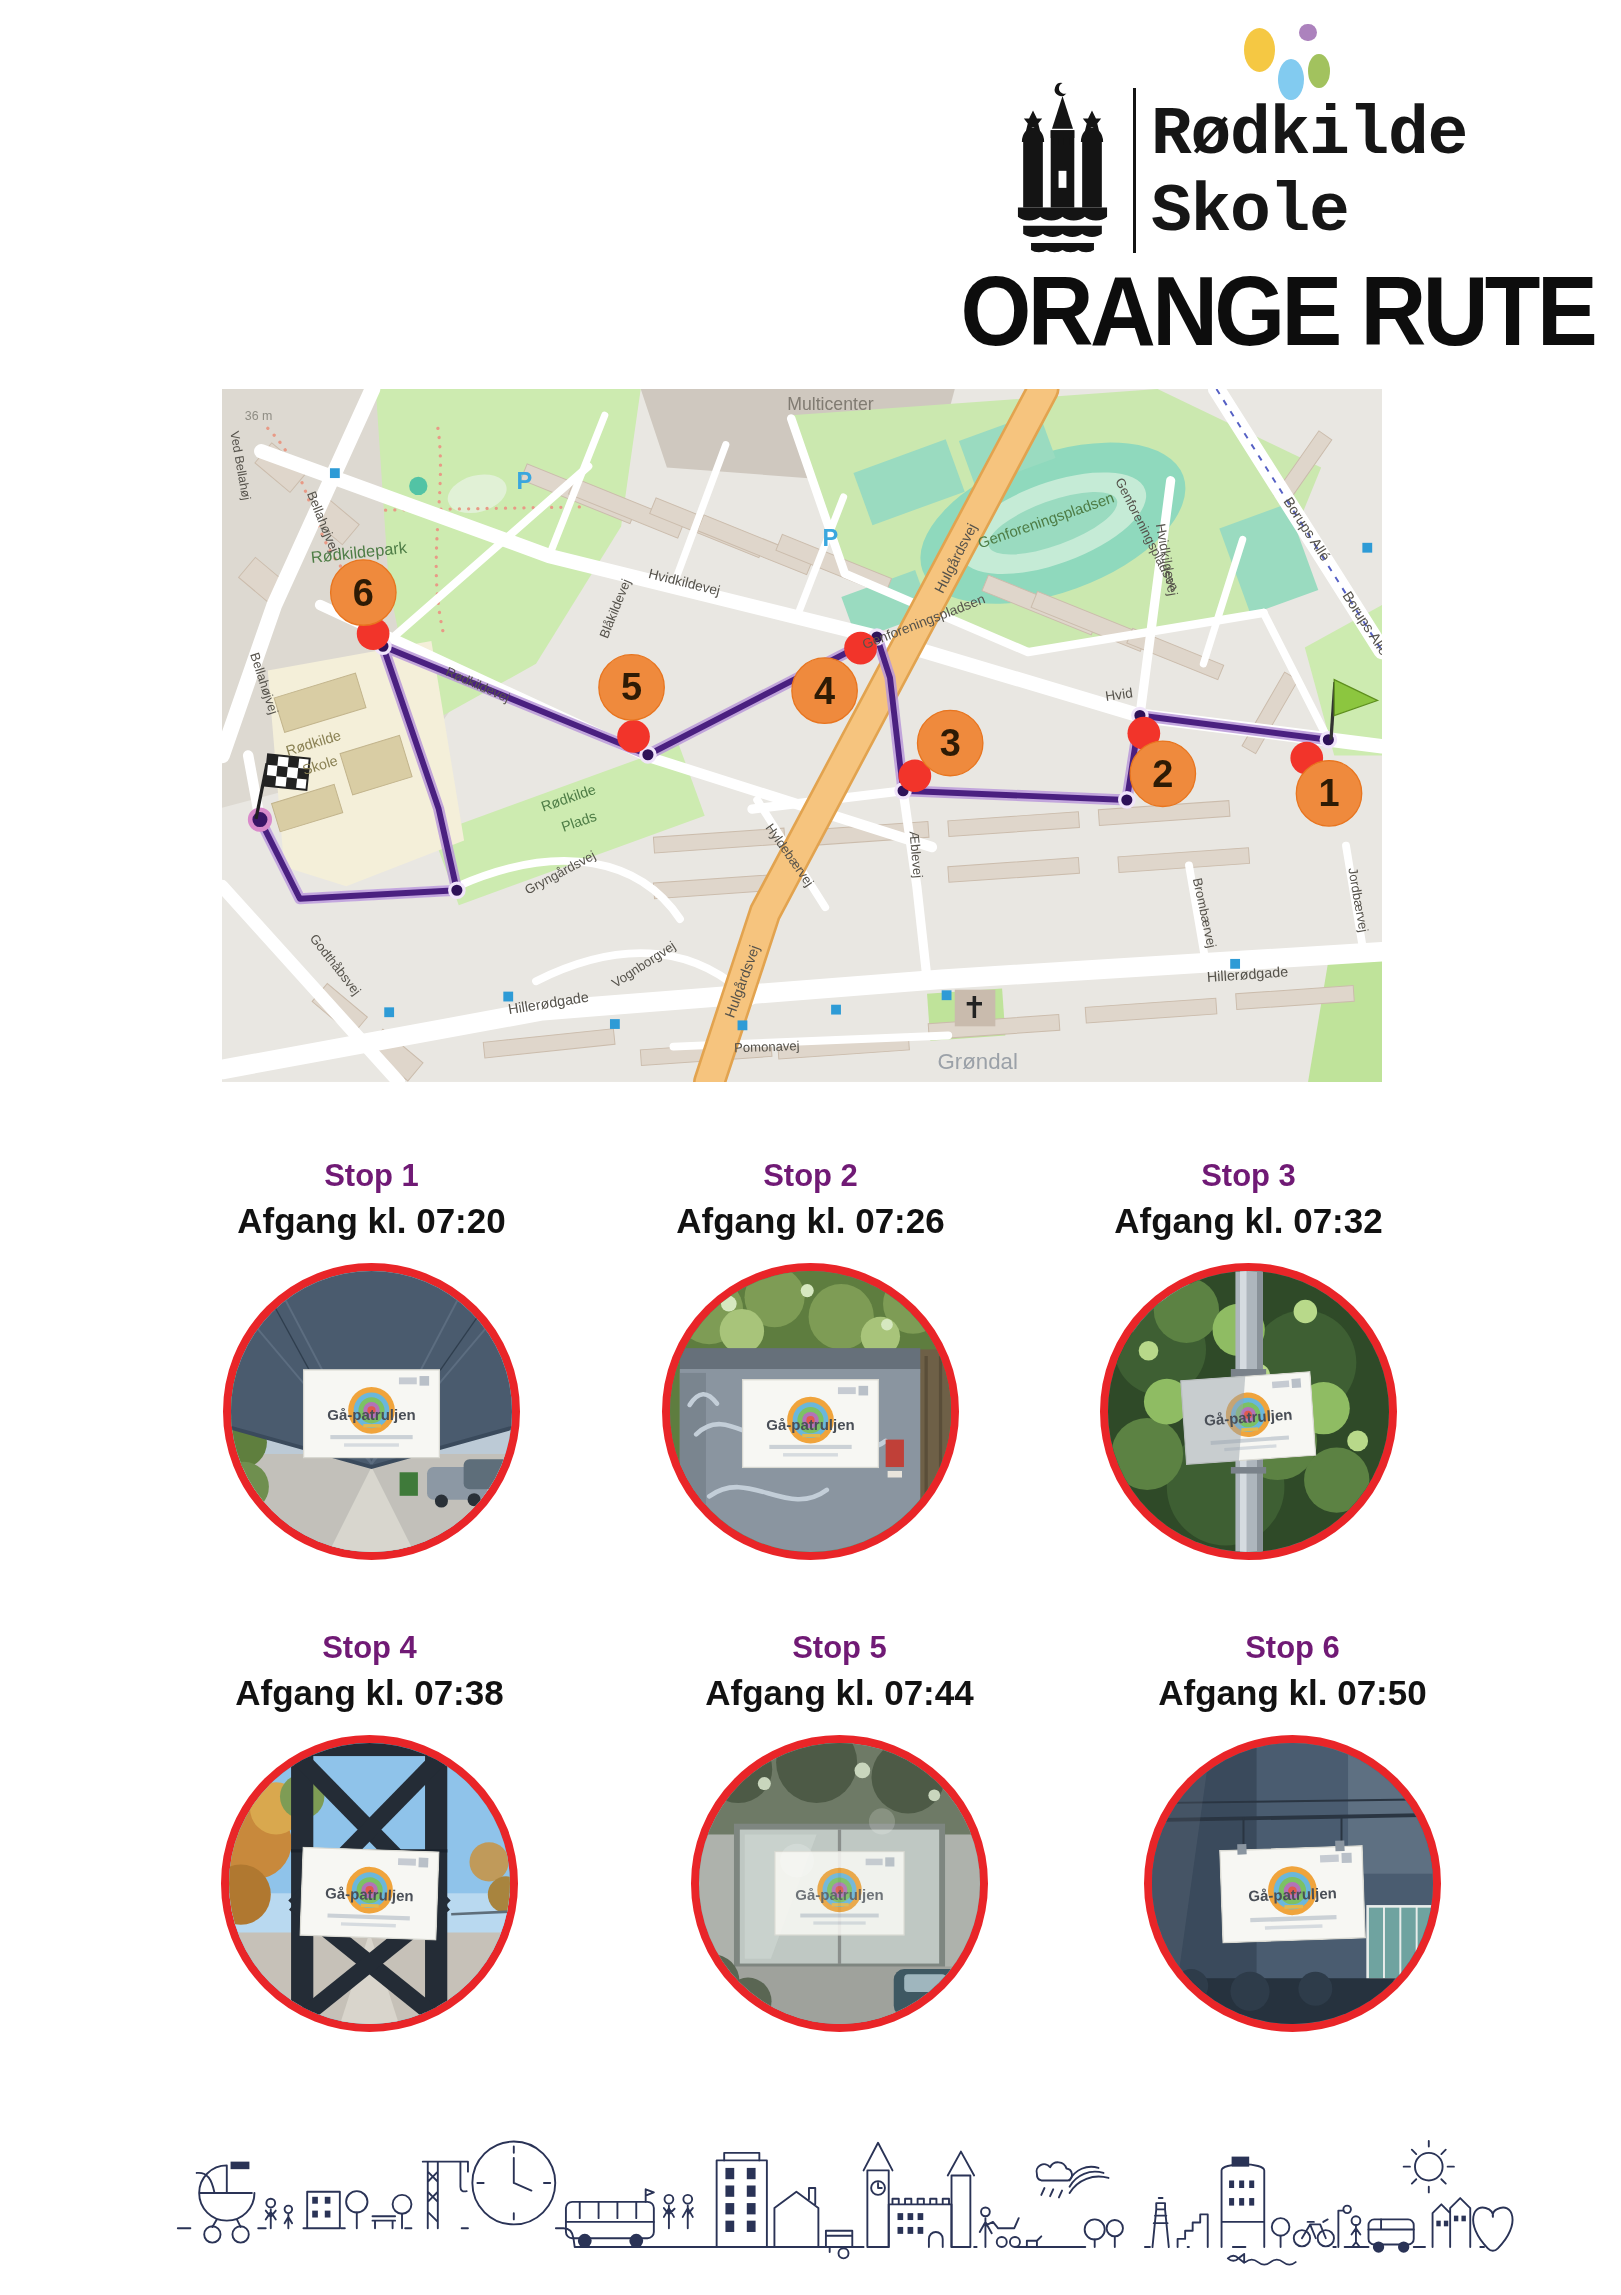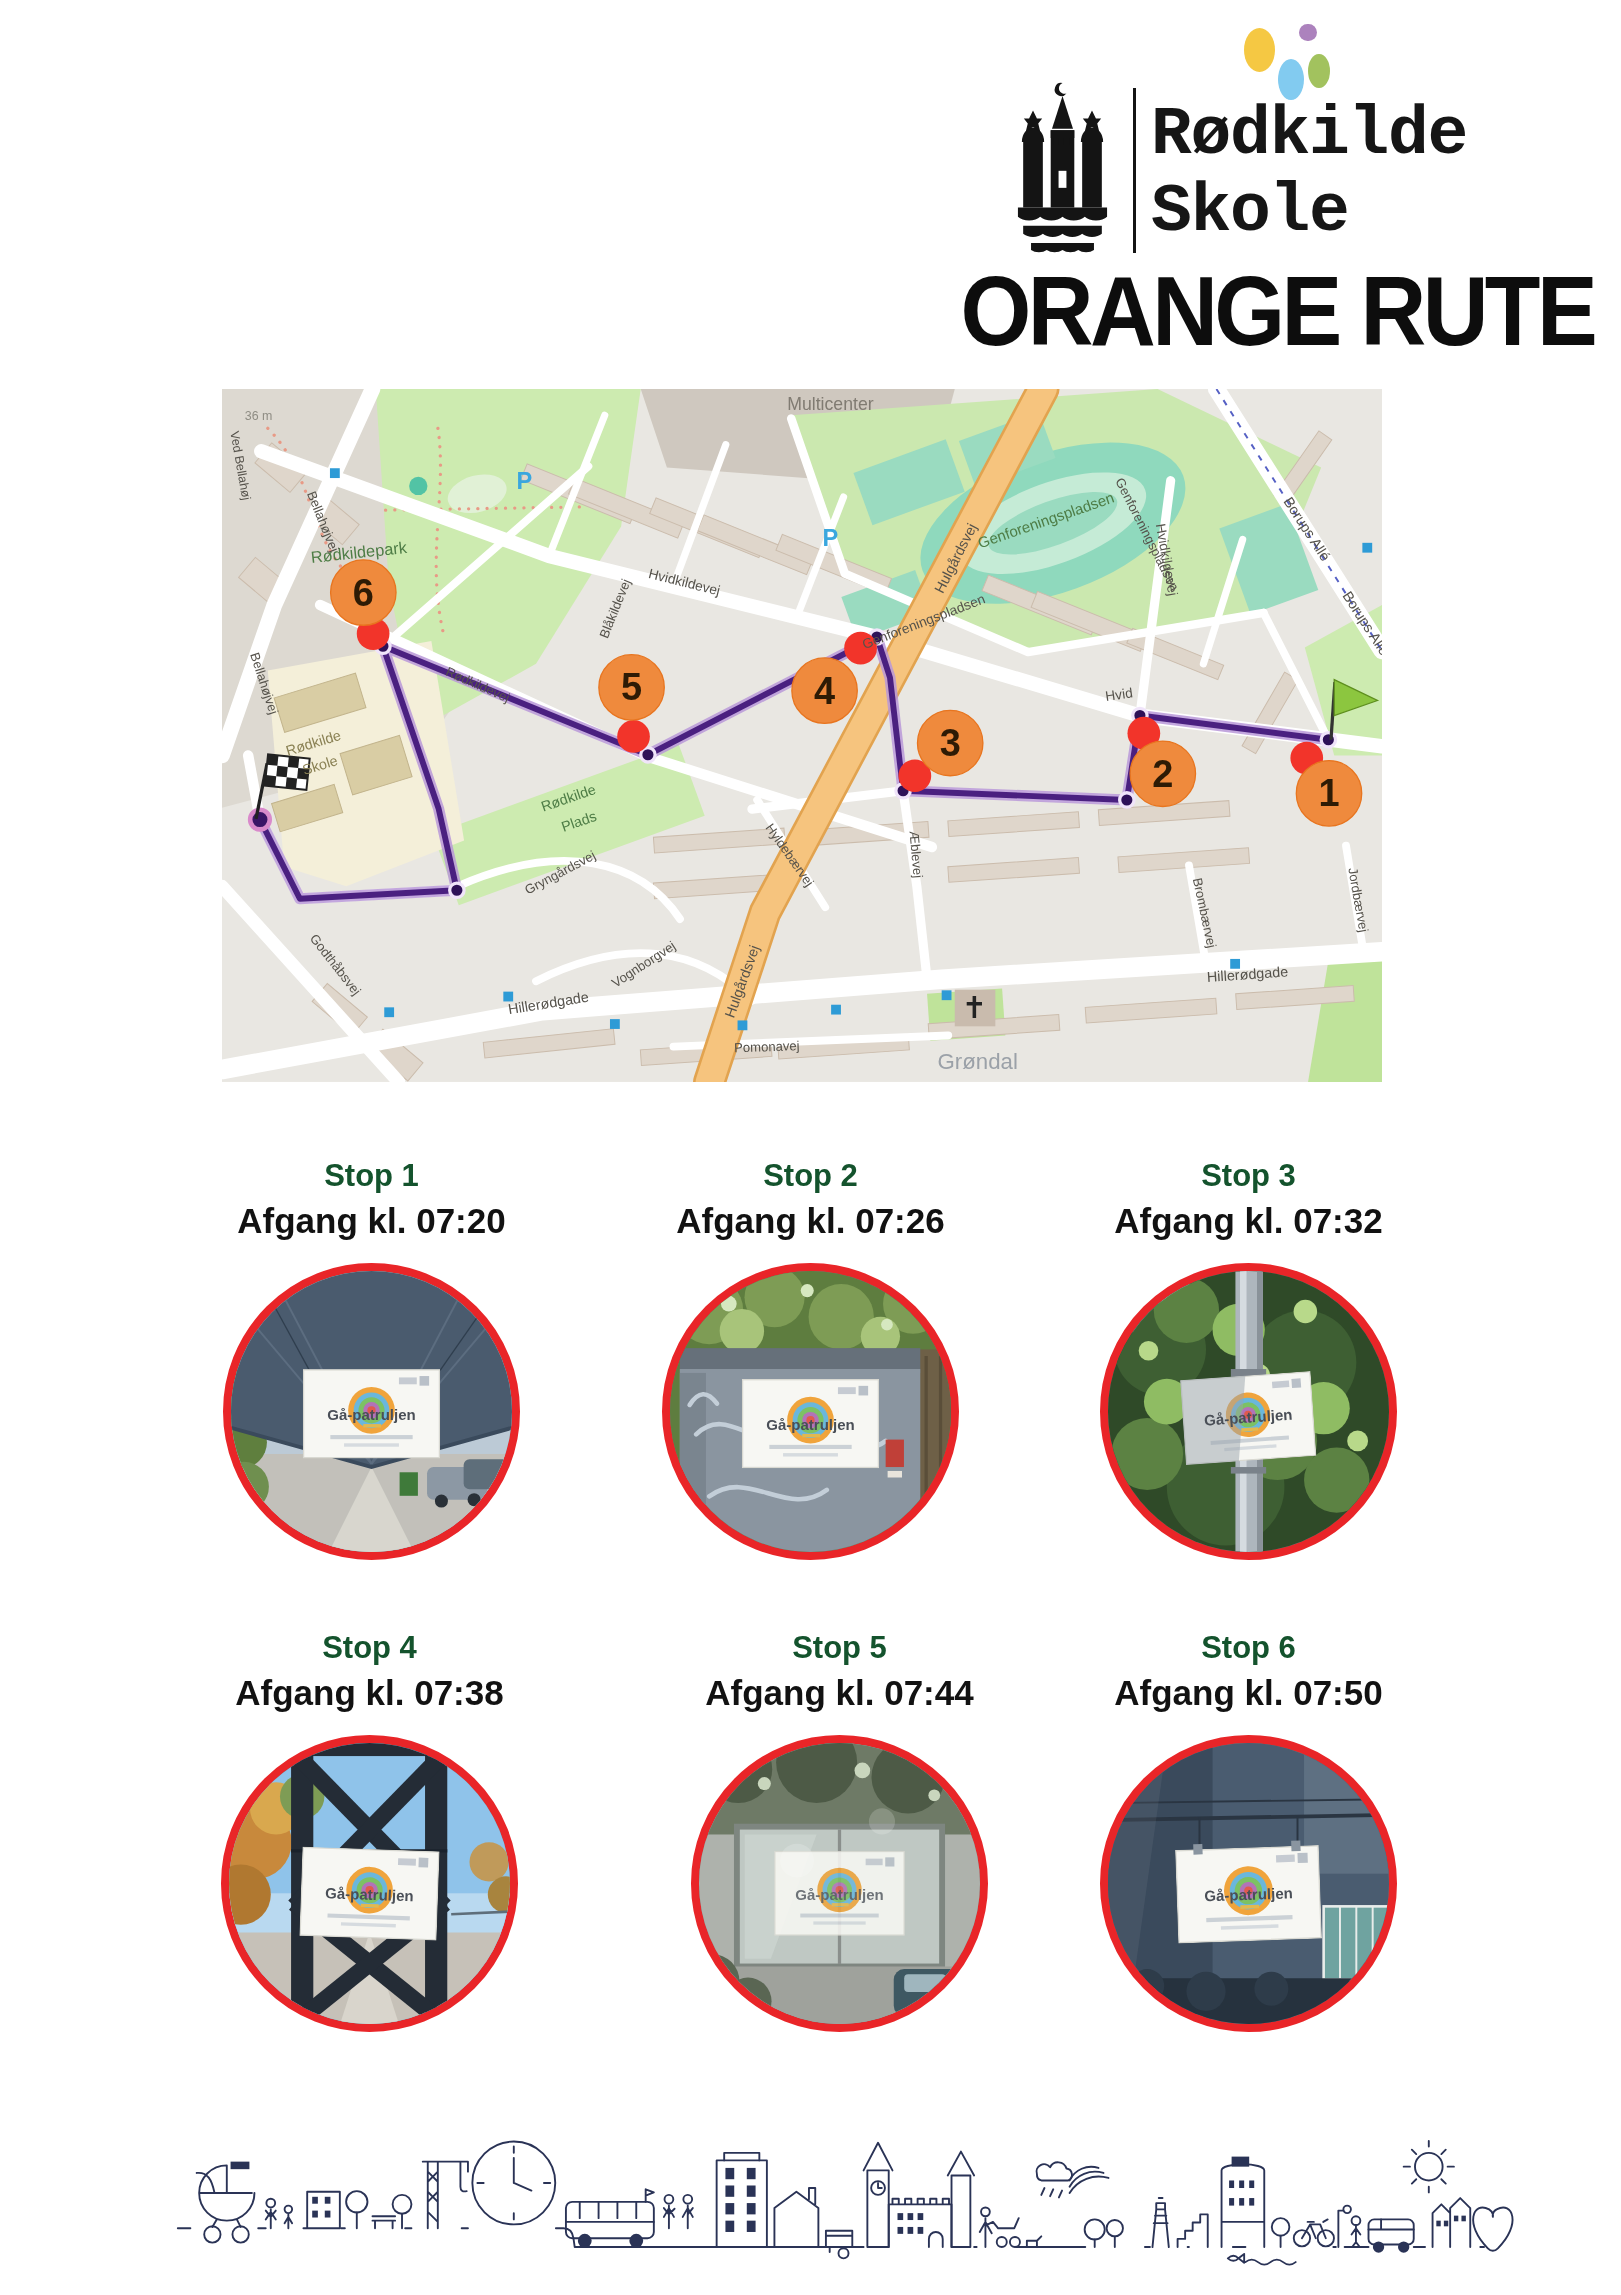--- a/index.html
+++ b/index.html
@@ -24,21 +24,21 @@
   .title span{display:inline-block;font-weight:800;font-size:99px;letter-spacing:-3.9px;
               color:#0D0D0D;transform:scaleX(.92);}
 
   
   .map-wrap{position:absolute;left:222px;top:389px;width:1160px;height:693px;}
   #map-svg{width:100%;height:100%;display:block;}
   #map-svg text{font-family:"Liberation Sans",sans-serif;}
 
   
   .stop-card{position:absolute;width:419px;text-align:center;}
-  .stop-label{font-size:31px;font-weight:700;color:#14532d;}
+  .stop-label{font-size:31px;font-weight:700;color:#701a75;}
   .stop-time{margin-top:7px;font-size:35px;font-weight:700;color:#121212;}
   .photo{width:281px;height:281px;margin:22px auto 0;border:8.5px solid #E92528;
          border-radius:50%;overflow:hidden;background:#777;}
   .photo svg{display:block;width:281px;height:281px;}
   .sign-text{font-size:23px;font-weight:700;fill:#4A4F57;text-anchor:middle;}
 
   
   .footer-art{position:absolute;left:150px;top:2134px;width:1387px;height:157px;}
 </style>
 </head>
@@ -503,21 +503,21 @@
           <circle cx="75" cy="395" r="36" fill="#5A6653"></circle>
         <rect x="298" y="346" width="132" height="72" rx="16" fill="#3E5862"></rect>
         <rect x="314" y="354" width="64" height="27" rx="6" fill="#9FB6BE"></rect>
         <circle cx="330" cy="420" r="16" fill="#1E2A30"></circle>
         <circle cx="150" cy="180" r="26" fill="#FFFFFF" opacity="0.18"></circle>
         <circle cx="280" cy="120" r="20" fill="#FFFFFF" opacity="0.18"></circle>
       </svg>
     </div>
   </div>
 
-  <div class="stop-card" style="left:1039px;top:1630px">
+  <div class="stop-card" style="left:1083px;top:1630px">
     <div class="stop-label">Stop 6</div>
     <div class="stop-time">Afgang kl. 07:50</div>
     <div class="photo">
       <svg viewBox="0 0 430 430">
         <rect width="430" height="430" fill="#4A5C70"></rect>
         <rect width="160" height="430" fill="#3A4A5C"></rect>
         <rect x="300" width="130" height="200" fill="#5E7082"></rect>
         <line x1="0" y1="118" x2="430" y2="110" stroke="#2A3542" stroke-width="6"></line>
         <line x1="0" y1="92" x2="430" y2="86" stroke="#2A3542" stroke-width="3"></line>
         <line x1="140" y1="114" x2="140" y2="162" stroke="#2A3542" stroke-width="3"></line>

